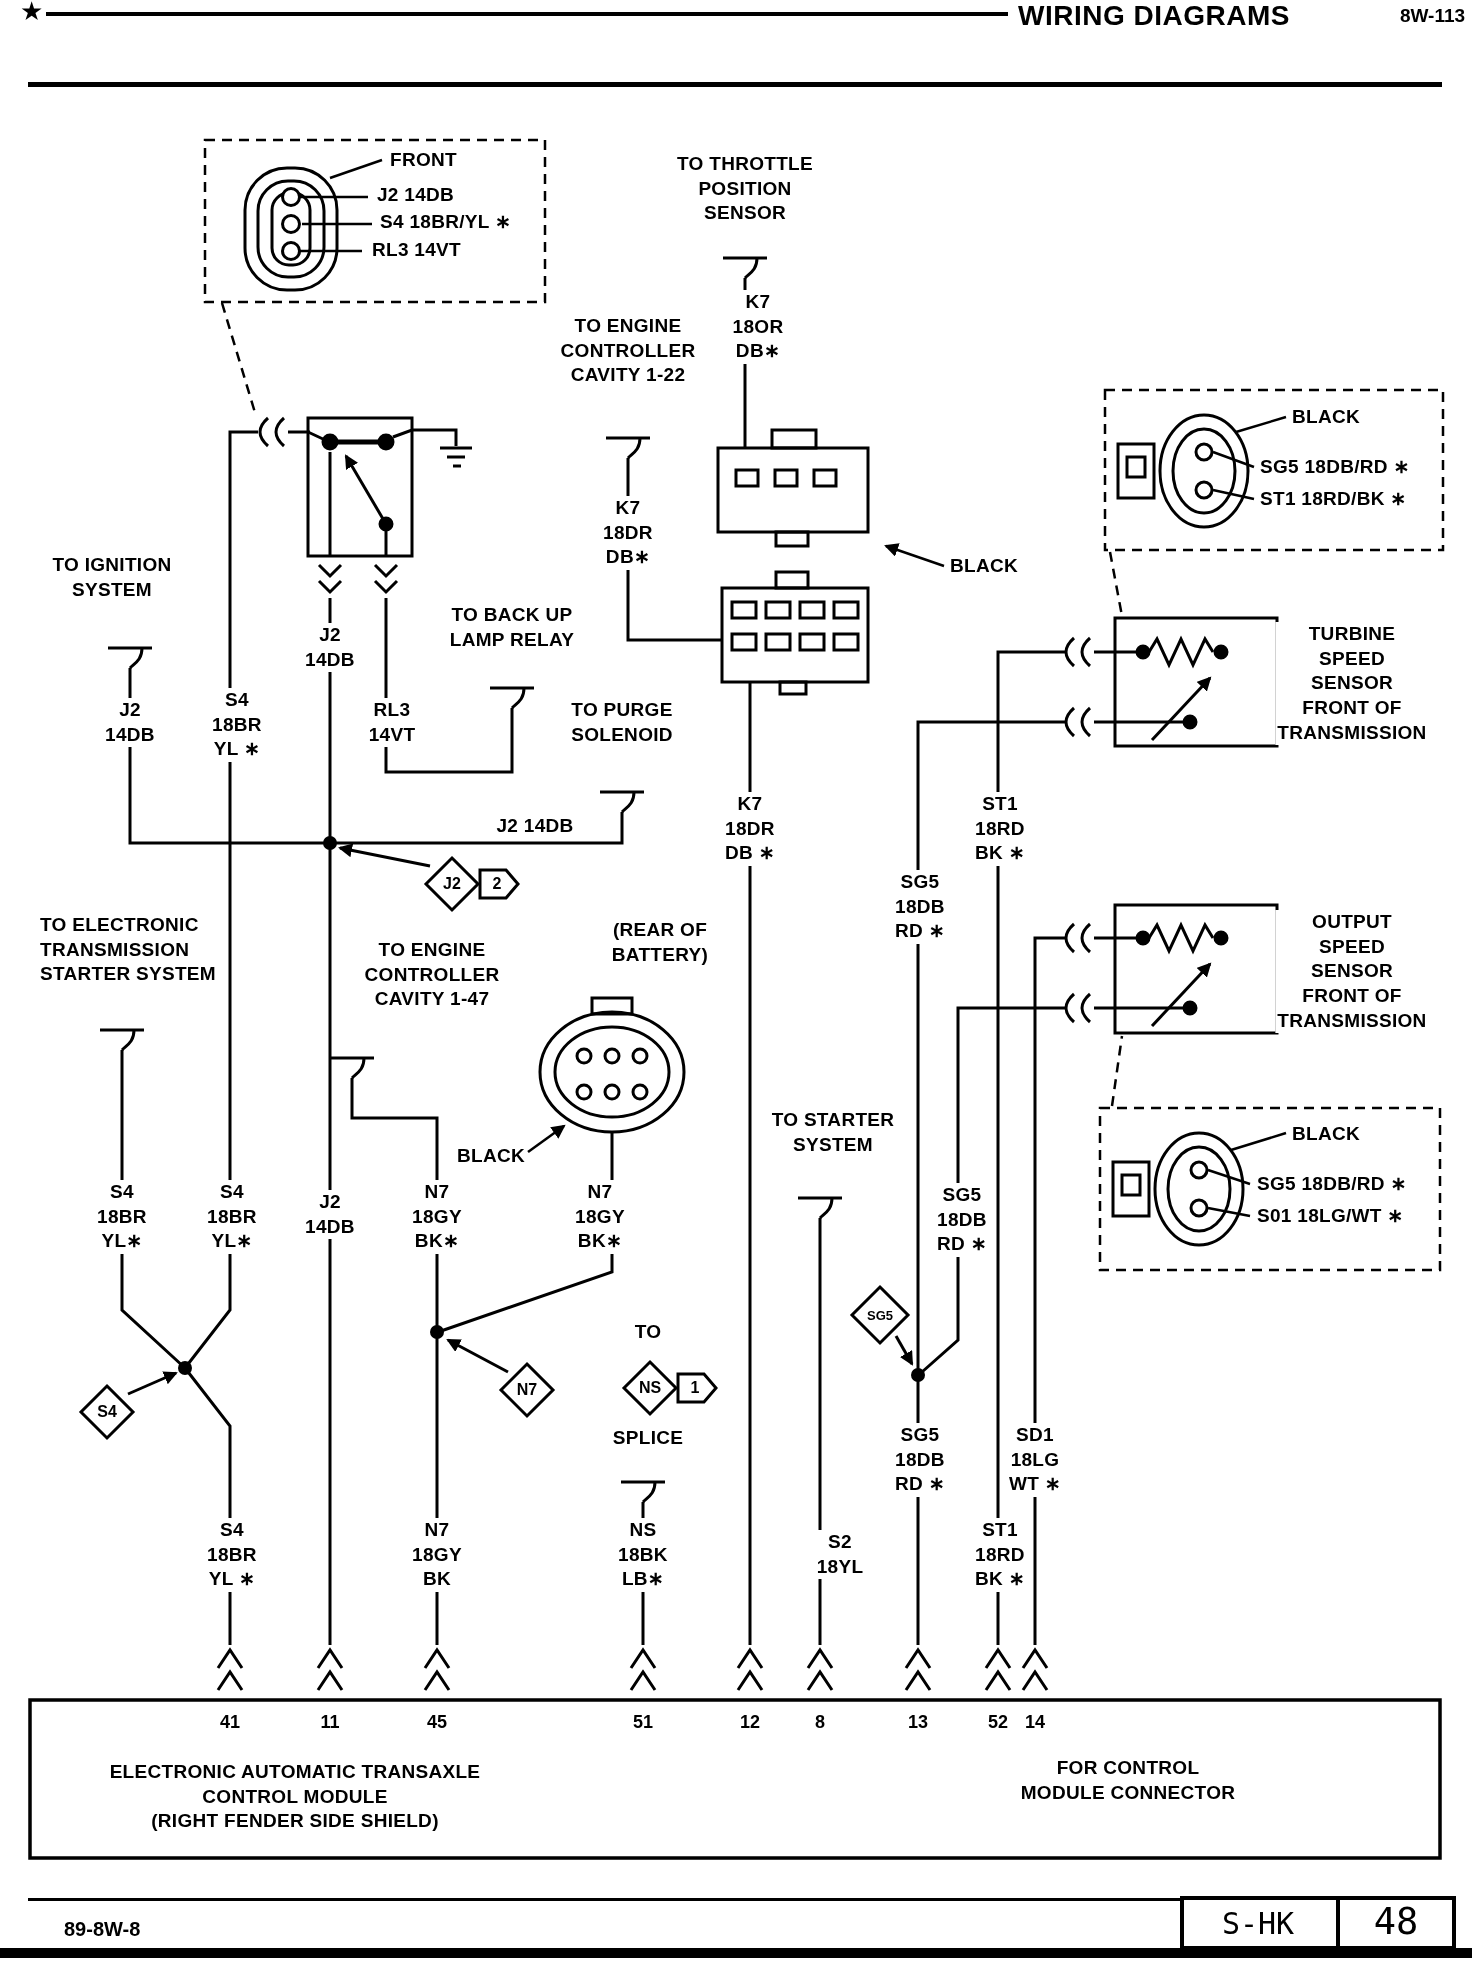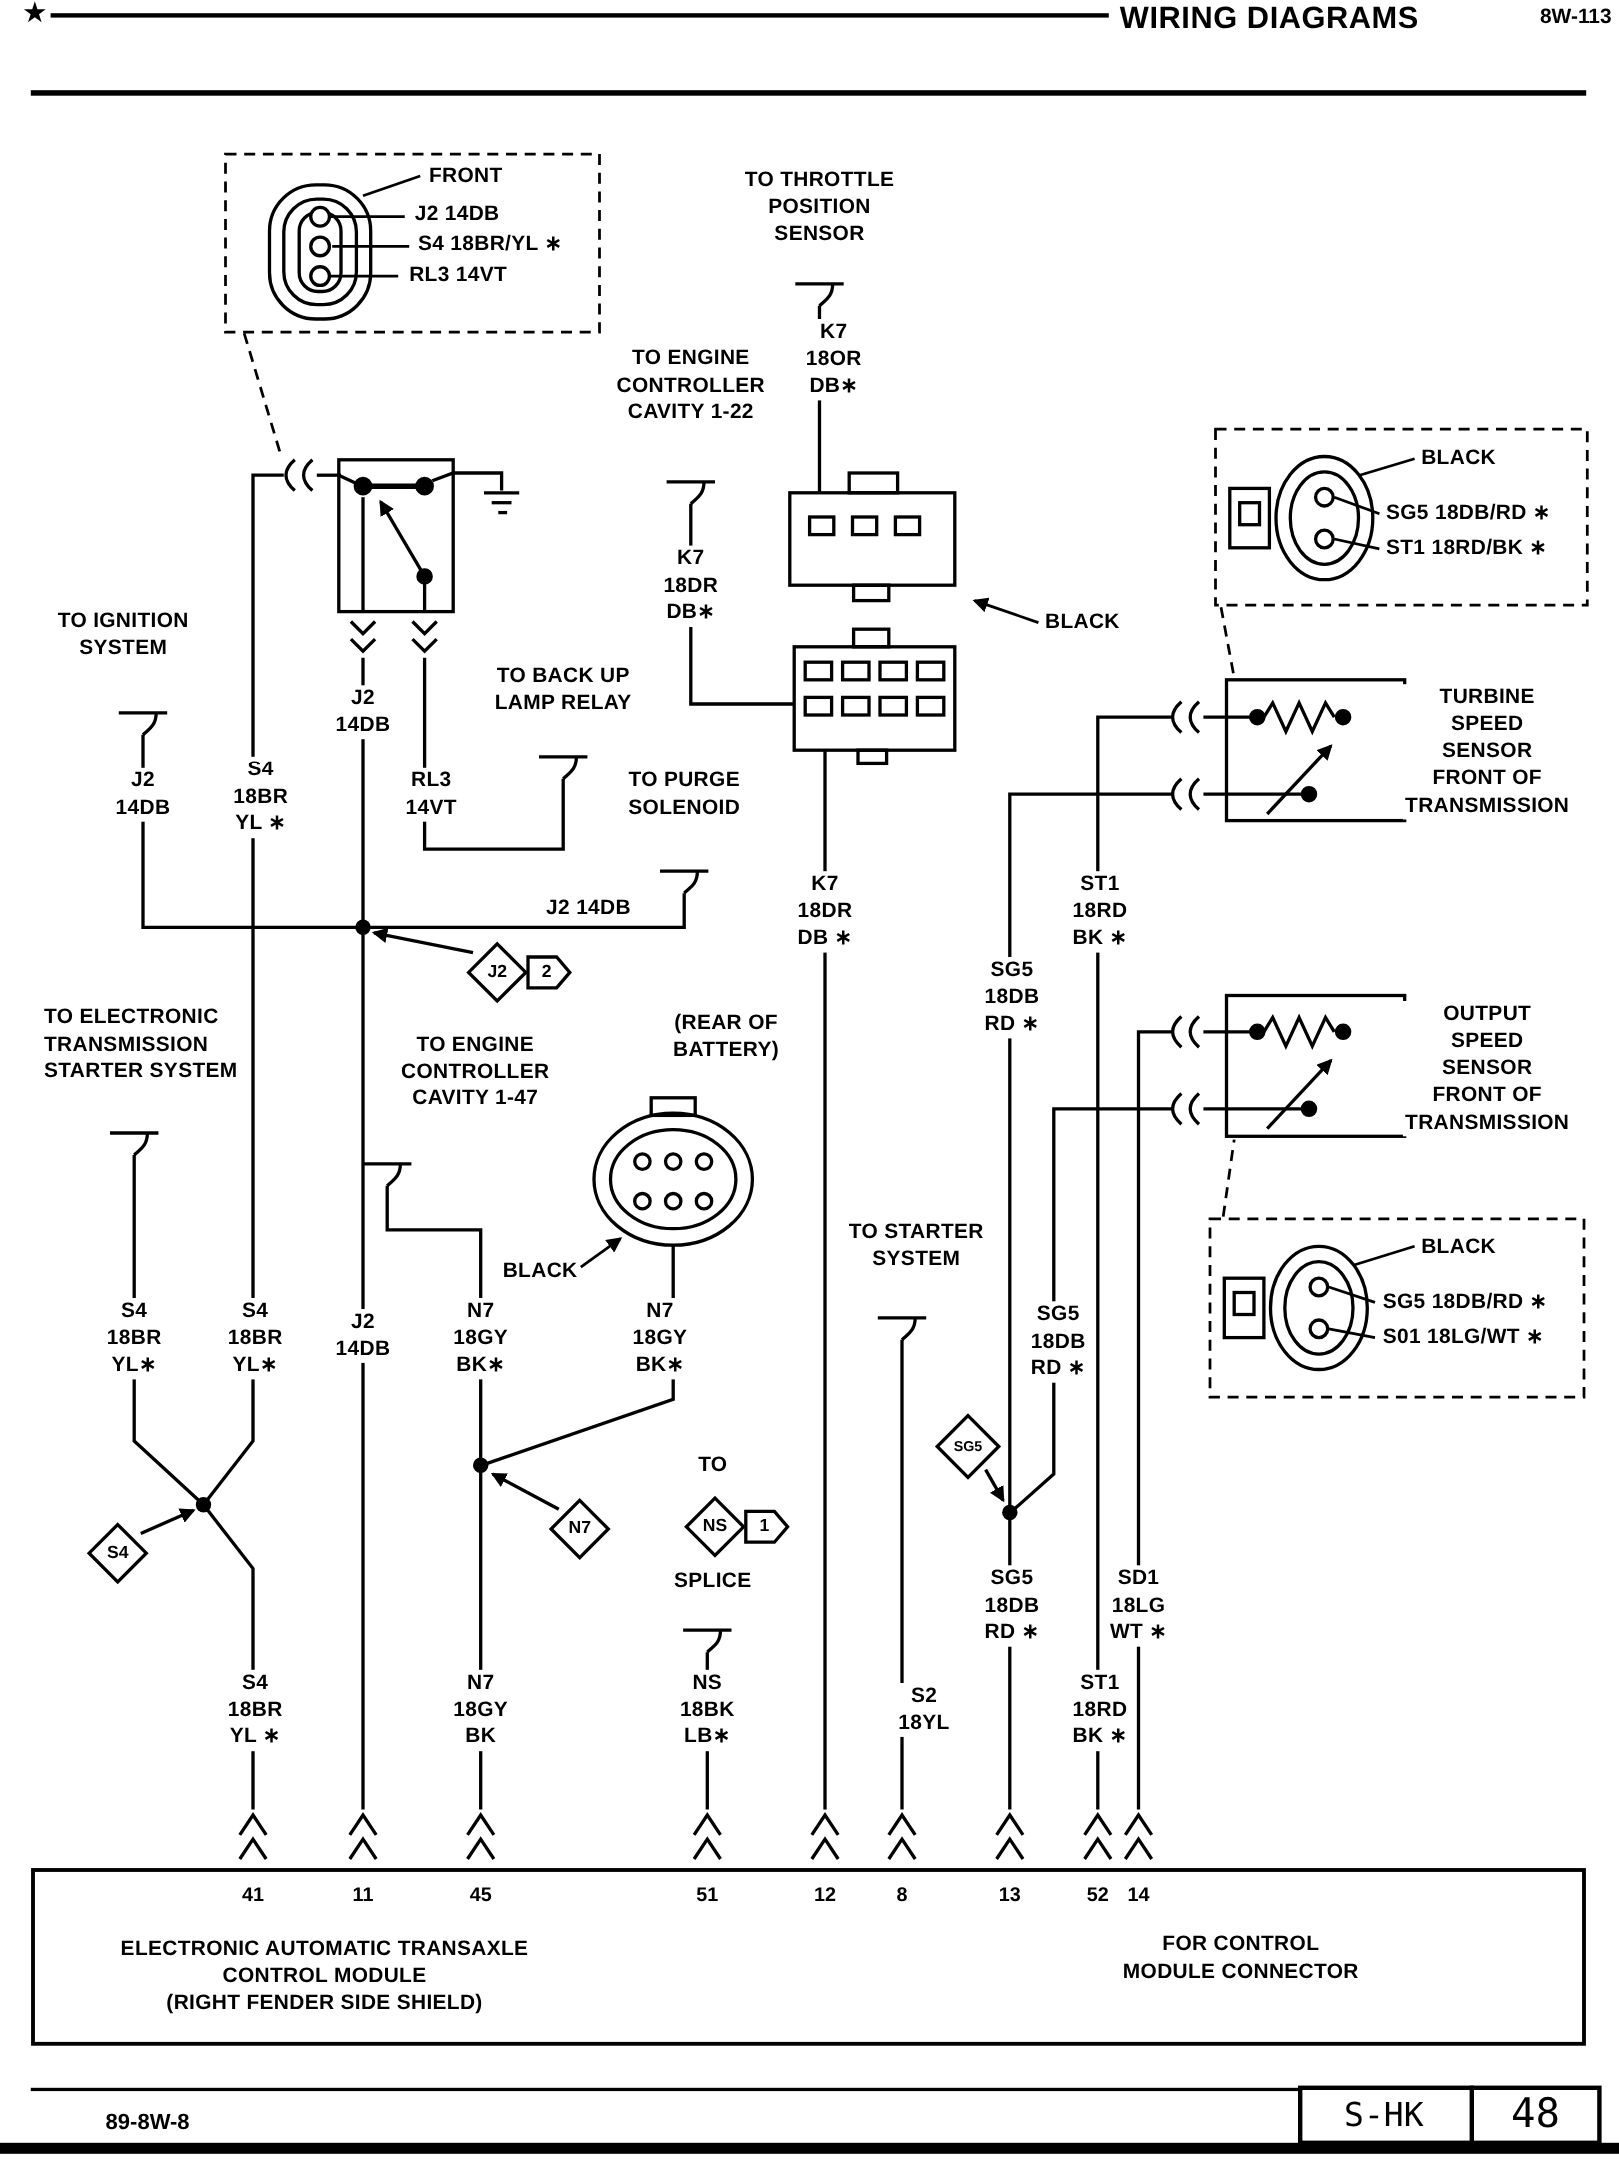--- a/index.html
+++ b/index.html
@@ -20,21 +20,21 @@
   .dtext {
     position:absolute; z-index:3; font-weight:bold; font-size:16px;
     transform:translate(-50%,-50%); white-space:nowrap;
   }
   .dtext.small { font-size:13px; }
   .pin { position:absolute; z-index:2; font-weight:bold; font-size:18px; transform:translateX(-50%); }
   .hrule { position:absolute; background:#000; z-index:2; }
   .hdr-star { position:absolute; left:20px; top:-4px; font-size:26px; z-index:2; }
   .hdr-title { position:absolute; left:1018px; top:0px; font-weight:bold; font-size:28px; letter-spacing:.5px; z-index:2; }
   .hdr-page  { position:absolute; left:1356px; top:5px; font-weight:bold; font-size:19px; z-index:2;margin-left:44px; }
-  .ftr-doc { position:absolute; left:64px; top:1918px; font-weight:bold; font-size:20px; z-index:2;margin-left:32px; }
+  .ftr-doc { position:absolute; left:64px; top:1918px; font-weight:bold; font-size:20px; z-index:2; }
   .ftr-title {
     position:absolute; left:655px; top:1906px; transform:translateX(-50%); z-index:2;
     font-family:"DejaVu Sans Mono", monospace; font-size:32px; letter-spacing:3px; word-spacing:14px; white-space:nowrap;
   }
   .ftr-box { position:absolute; left:1180px; top:1896px; width:276px; height:54px; border:4px solid #000; z-index:2; background:#fff; }
   .ftr-div { position:absolute; left:1336px; top:1896px; width:4px; height:54px; background:#000; z-index:3; }
   .ftr-code { position:absolute; left:1258px; top:1906px; transform:translateX(-50%); font-family:"DejaVu Sans Mono", monospace; font-size:30px; z-index:3; }
   .ftr-num  { position:absolute; left:1396px; top:1900px; transform:translateX(-50%); font-family:"DejaVu Sans Mono", monospace; font-size:37px; z-index:3; }
   .botbar { position:absolute; left:0; top:1948px; width:1472px; height:10px; background:#000; z-index:2; }
 </style>

